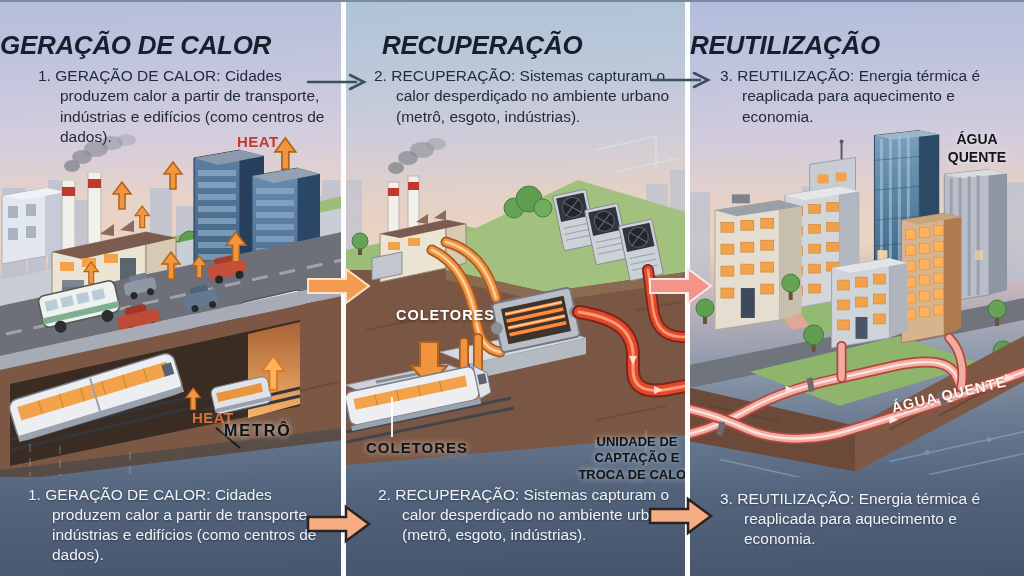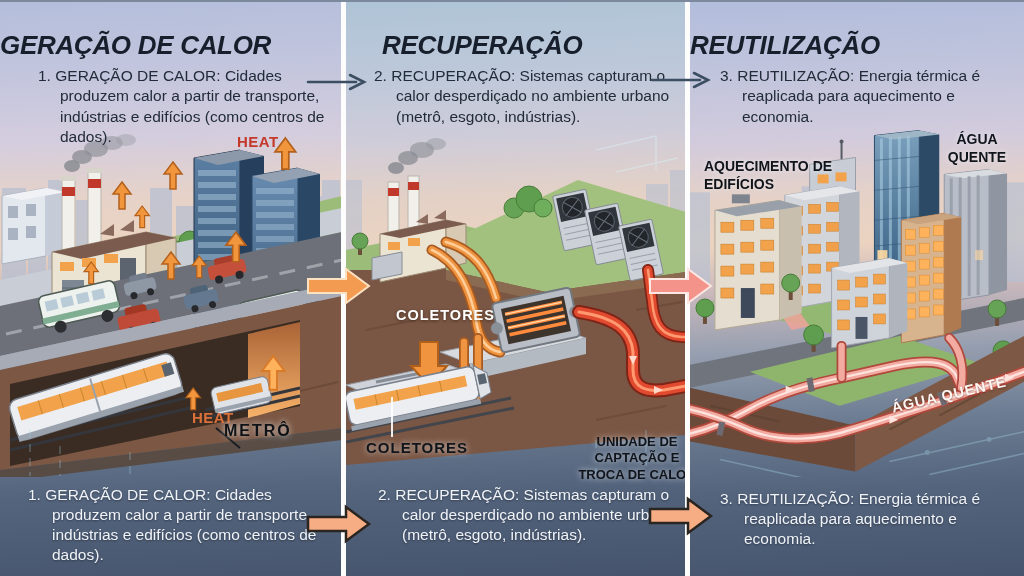--- a/index.html
+++ b/index.html
@@ -628,21 +628,20 @@
           <polygon points="200,294 200,286 209,290"></polygon>
           <polygon points="316,252 316,244 325,248"></polygon>
       </g>
       <g stroke="#a8d8ea" opacity=".35" stroke-width="1.5" fill="none">
         <path d="M200,332 L335,302 M240,345 L335,324 M30,330 L120,350"></path>
         <circle cx="238" cy="323" r="2.5" fill="#a8d8ea" stroke="none"></circle>
           <circle cx="300" cy="310" r="2.5" fill="#a8d8ea" stroke="none"></circle>
       </g>
     </svg>
 
-    <div class="ilabel lbl-aquecimento">AQUECIMENTO DE EDIFÍCIOS</div>
     <div class="ilabel lbl-agua-top">ÁGUA QUENTE</div>
     <div class="ilabel lbl-agua-pipe">ÁGUA QUENTE</div>
 
     <div class="caption" id="cap3"><span class="lead">3. REUTILIZAÇÃO:</span><span> Energia térmica é reaplicada para aquecimento e economia.</span></div>
   </div>
 
   <div class="divider" id="div1"></div>
   <div class="divider" id="div2"></div>
 
   <svg class="flow-arrow" style="left:306px;top:70px;" width="62" height="20">

